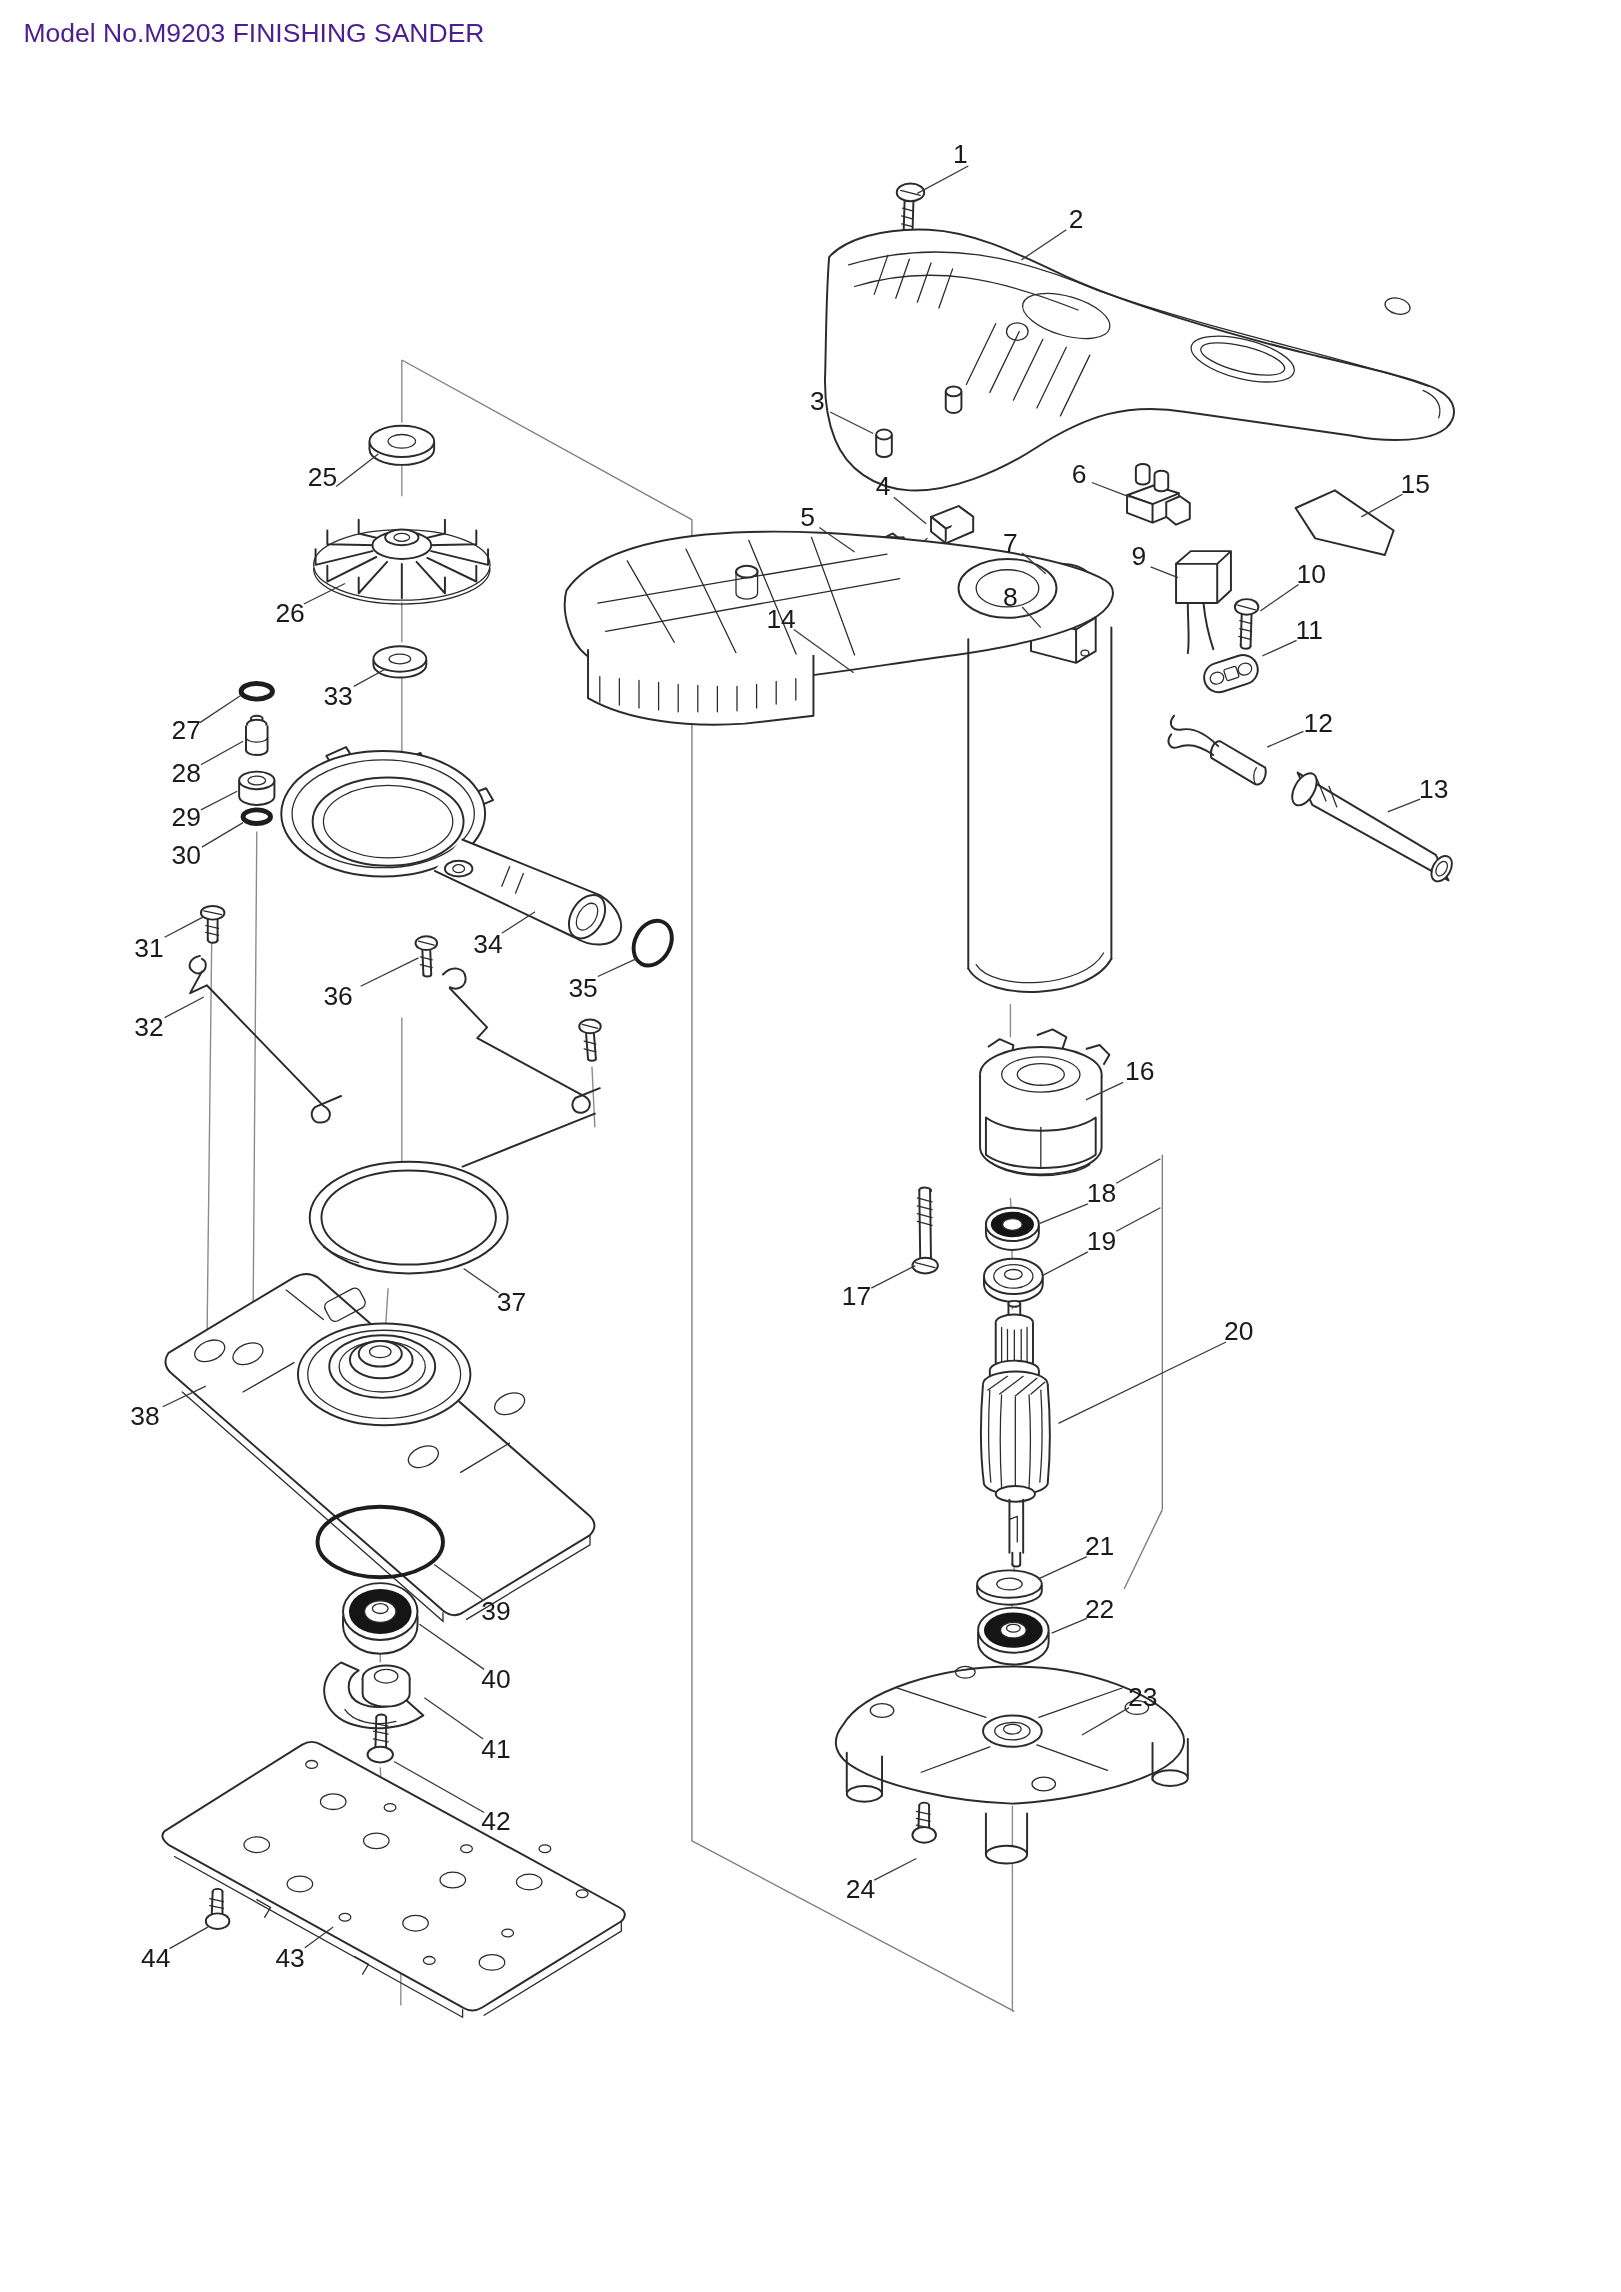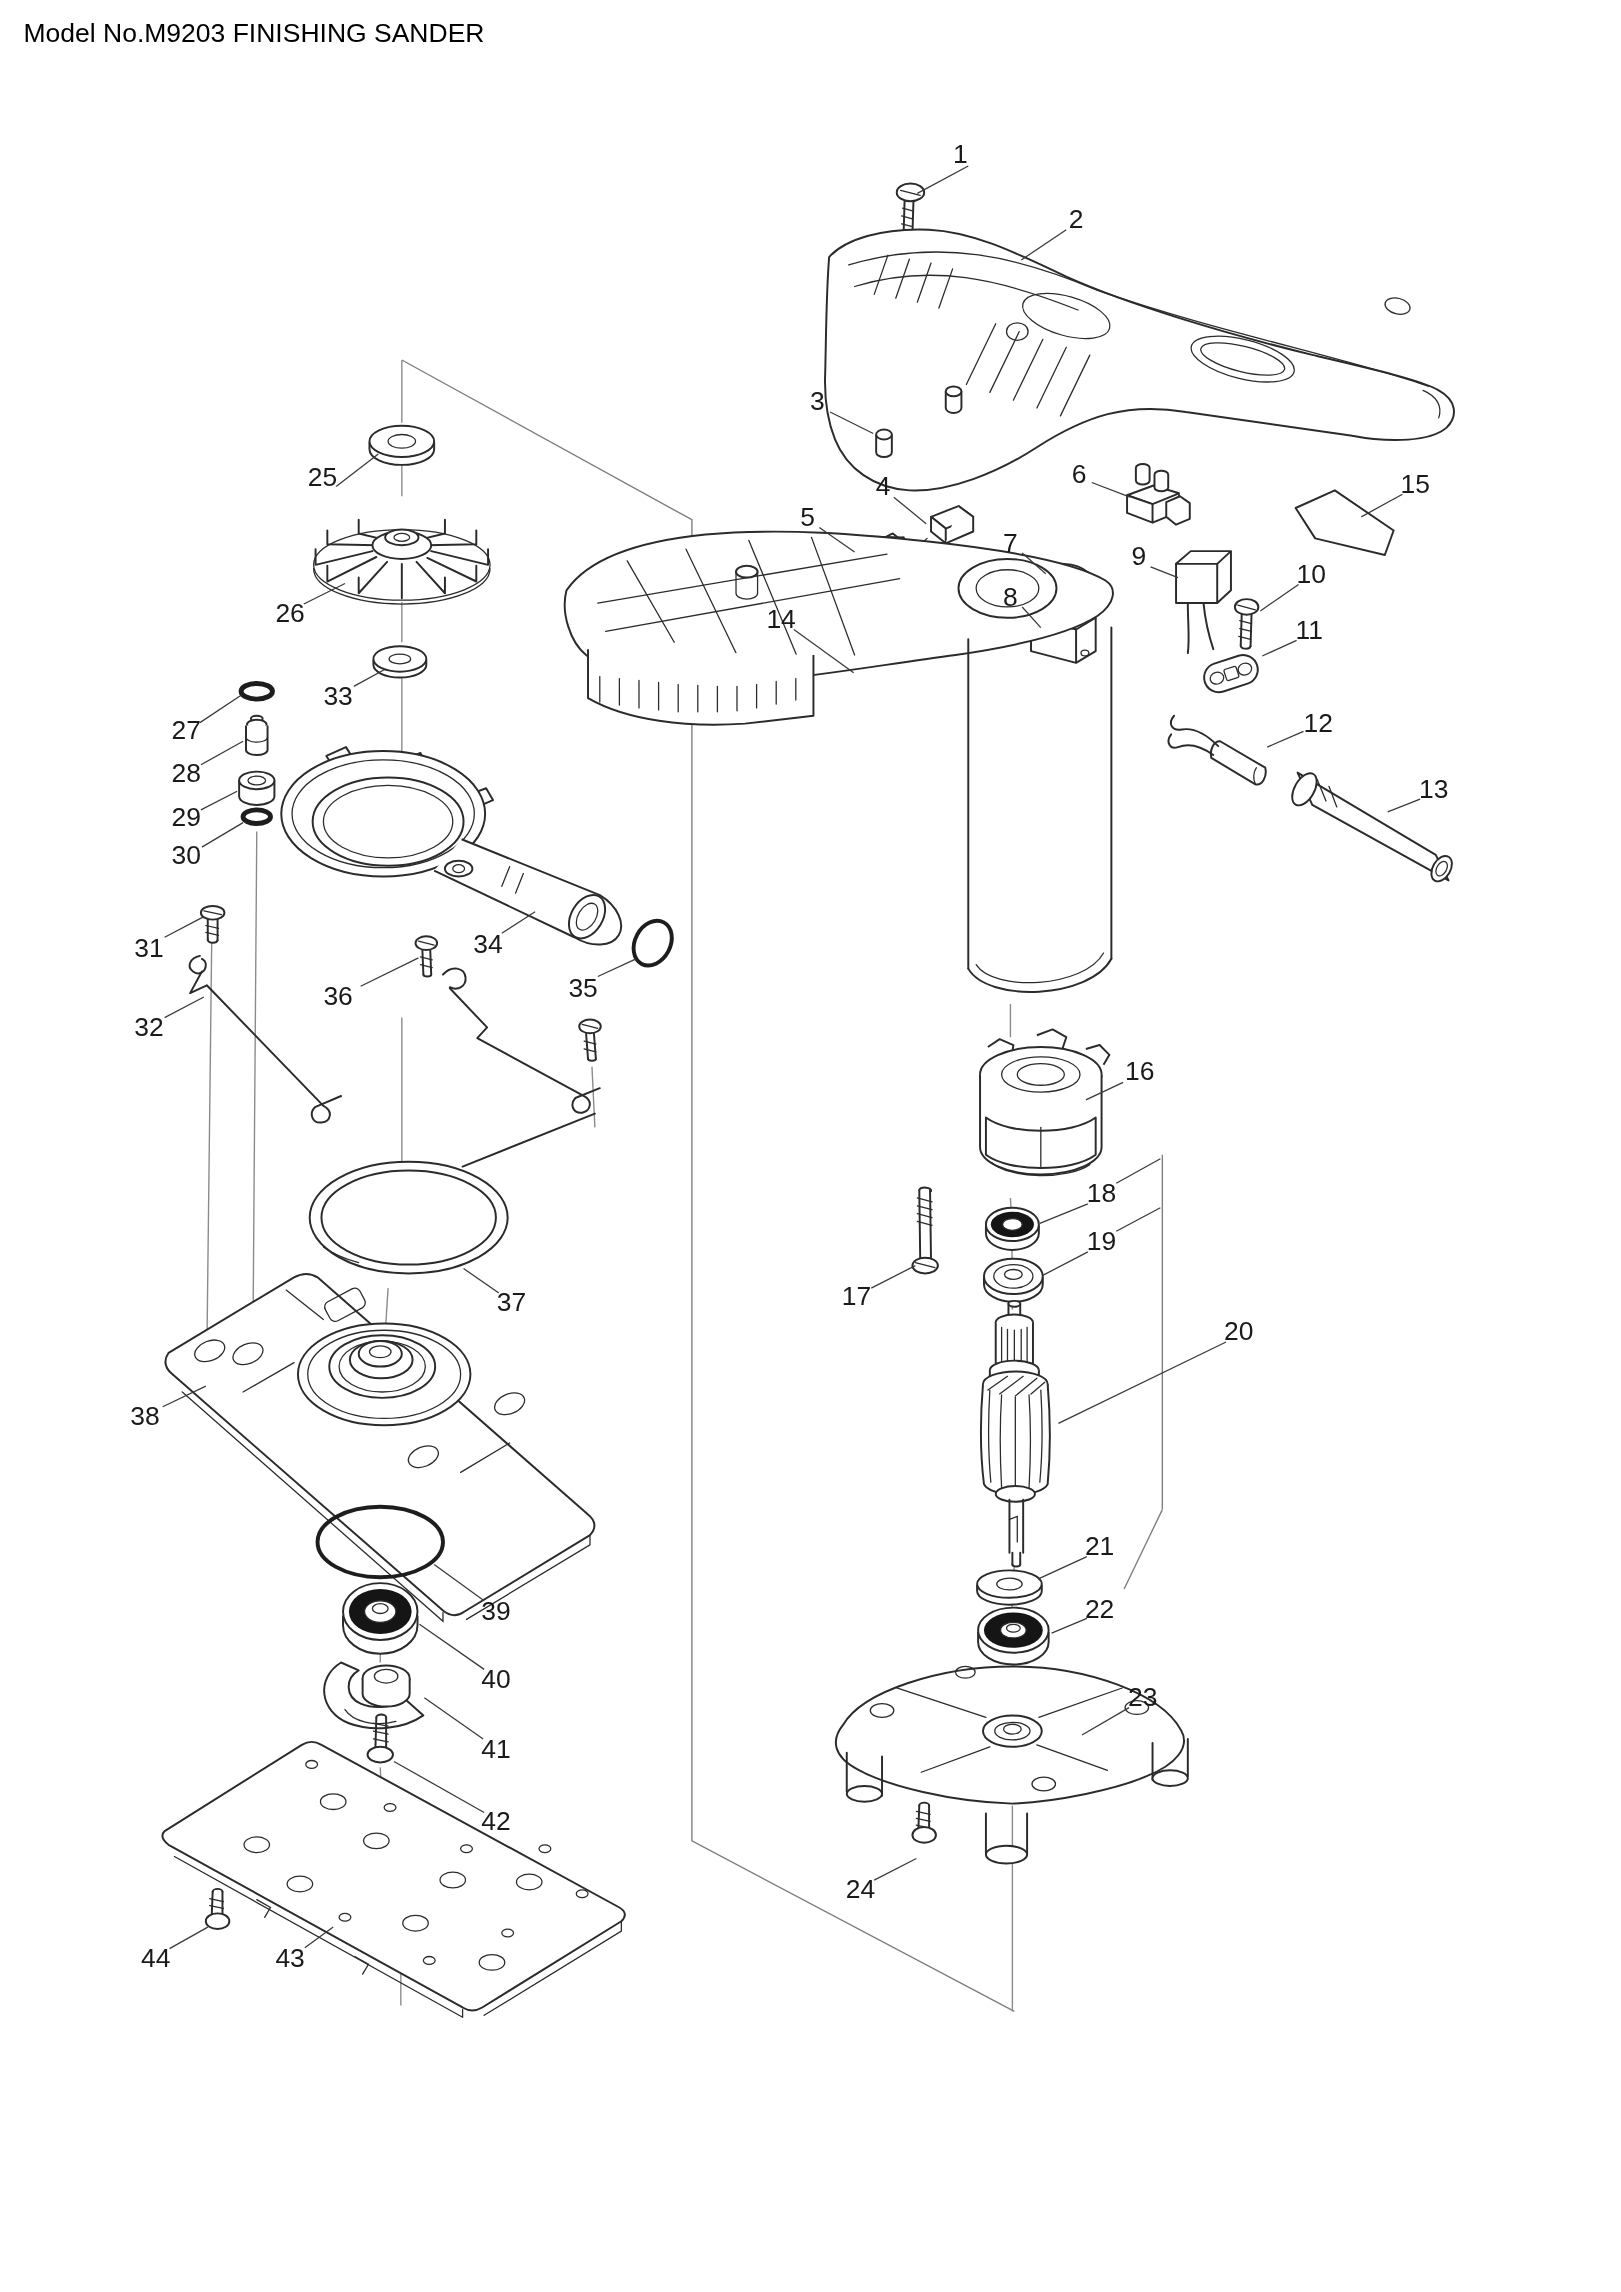--- a/index.html
+++ b/index.html
@@ -1,18 +1,18 @@
 <!DOCTYPE html>
 <html><head>
 <meta charset="utf-8">
 <style>
   html,body{margin:0;padding:0;background:#ffffff;}
   .page{position:relative;width:1621px;height:2293px;background:#fff;overflow:hidden;
         font-family:"Liberation Sans", sans-serif;}
-  .title{position:absolute;left:23.5px;top:17.6px;font-size:26.5px;color:#000000;
+  .title{position:absolute;left:23.5px;top:17.6px;font-size:26.5px;color:#4c1d95;
          letter-spacing:0px;white-space:pre;}
   svg{position:absolute;left:0;top:0;}
   .ln{fill:none;stroke:#2b2b2b;stroke-width:2;stroke-linecap:round;stroke-linejoin:round;}
   .lnf{fill:#ffffff;stroke:#2b2b2b;stroke-width:2;stroke-linejoin:round;}
   .ln1{fill:none;stroke:#2b2b2b;stroke-width:1.3;stroke-linecap:round;}
   .or{fill:none;stroke:#1d1d1d;stroke-width:5;}
   .or2{fill:none;stroke:#1d1d1d;stroke-width:4;}
   .blk{fill:#151515;stroke:none;}
   .wht{fill:#ffffff;stroke:none;}
   .cl{fill:none;stroke:#8a8a8a;stroke-width:1.4;}

